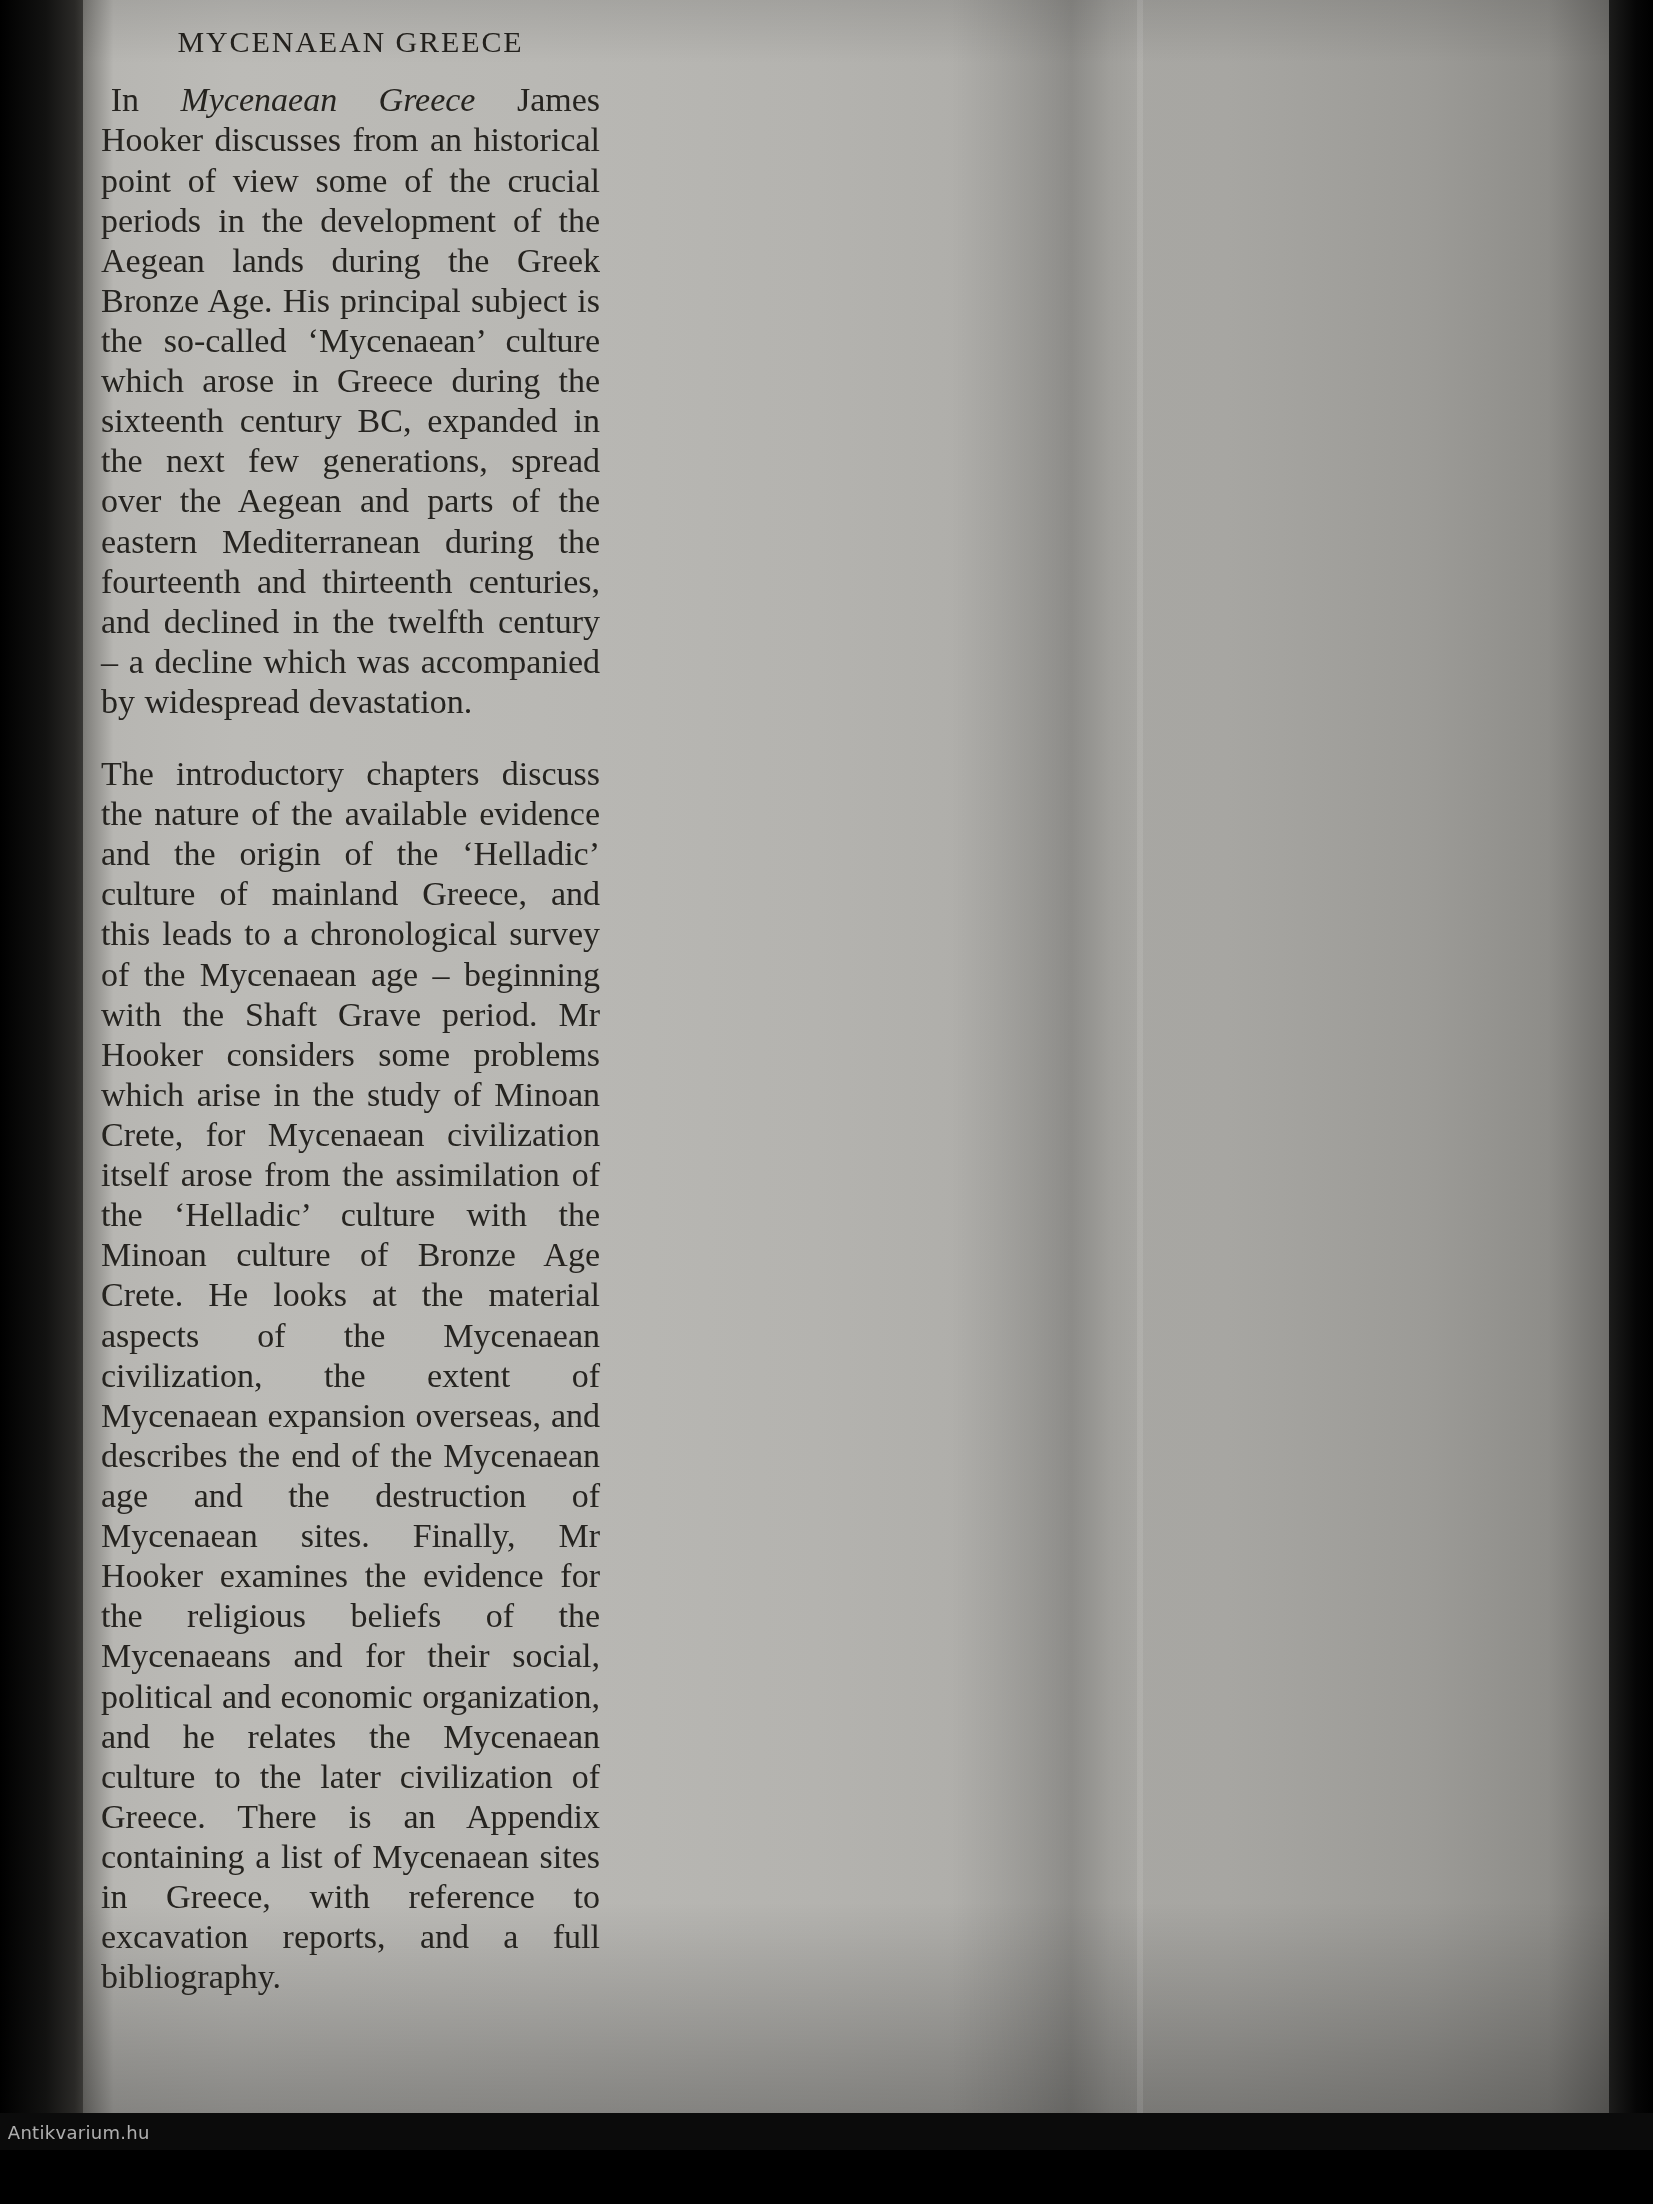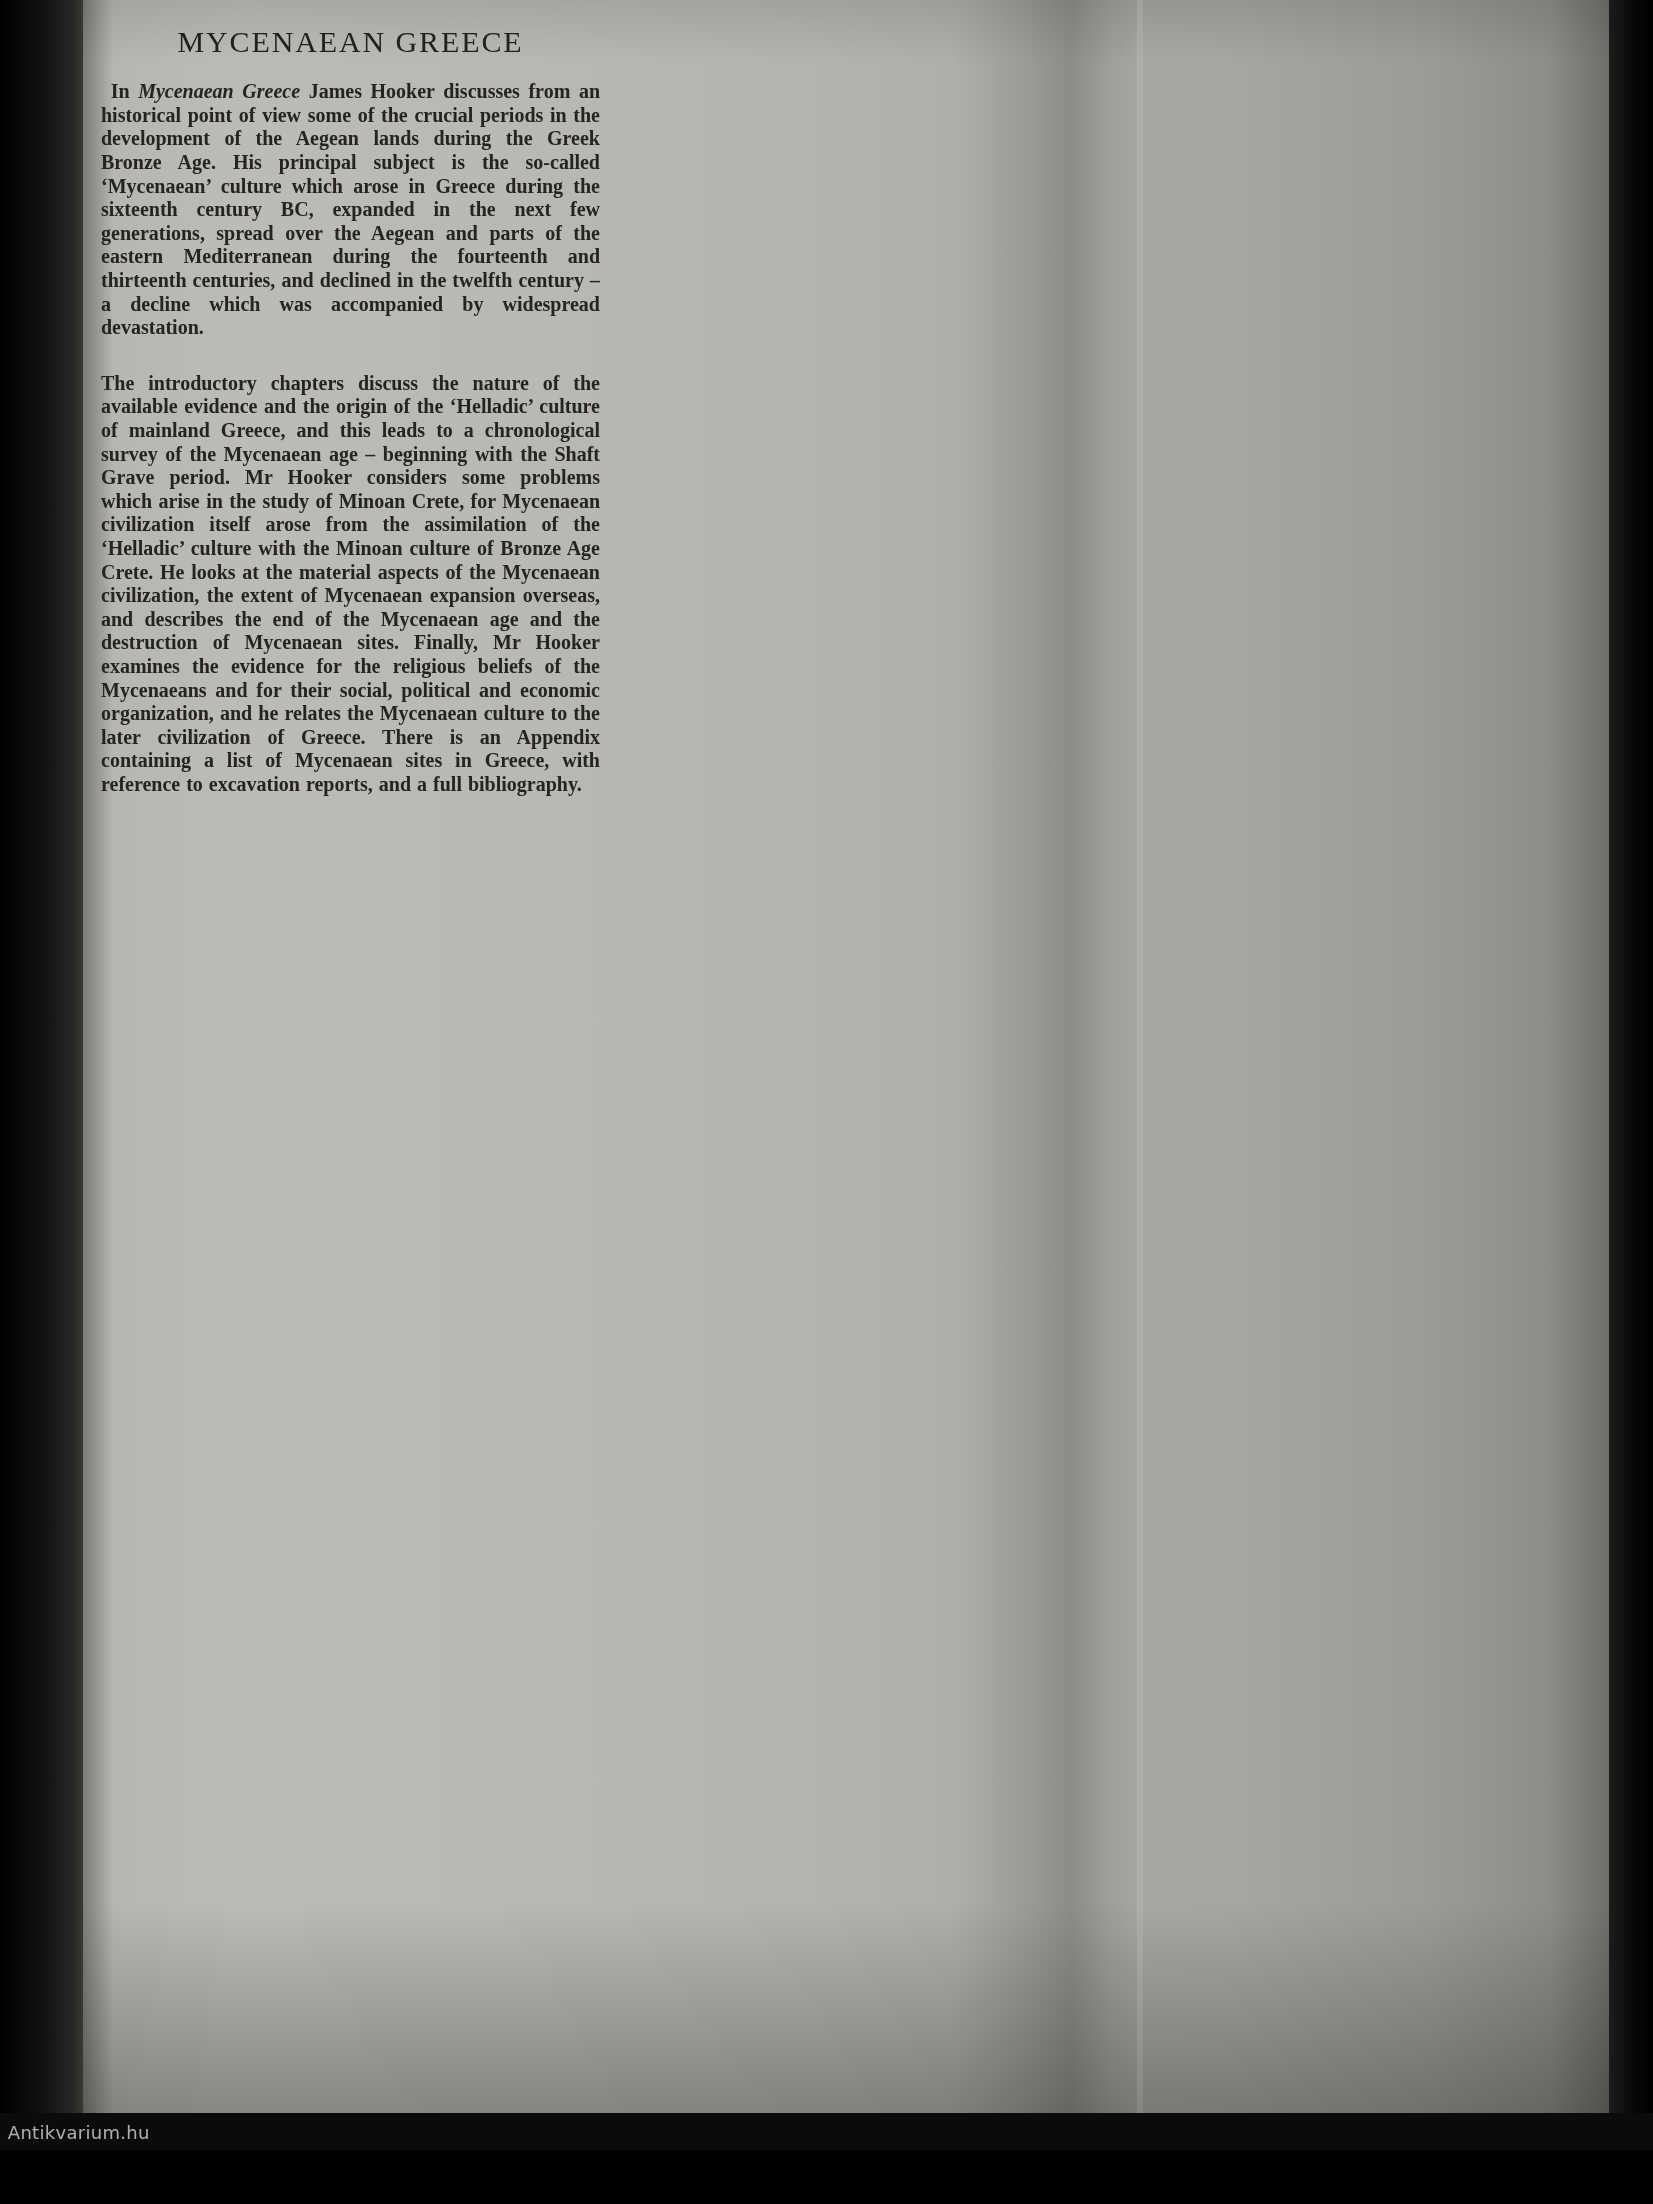--- a/index.html
+++ b/index.html
@@ -103,26 +103,25 @@
   }
   .book-title {
     font-size: 30px;
     font-weight: normal;
     letter-spacing: 1.9px;
     text-align: center;
     margin: 0 0 21.3px 0;
     color: #23211d;
   }
   .flap-par {
-    font-size: 20px;
+    font-size: 34px;
     line-height: 1.18;
     text-align: justify;
     margin: 0 0 32px 0;
     word-spacing: 1px;
-    font-weight: bold;
   }
   .flap-par.first {
     text-indent: 9.7px;
   }
   .flap-par i {
     font-style: italic;
   }
   .watermark {
     position: absolute;
     left: 7.8px;

